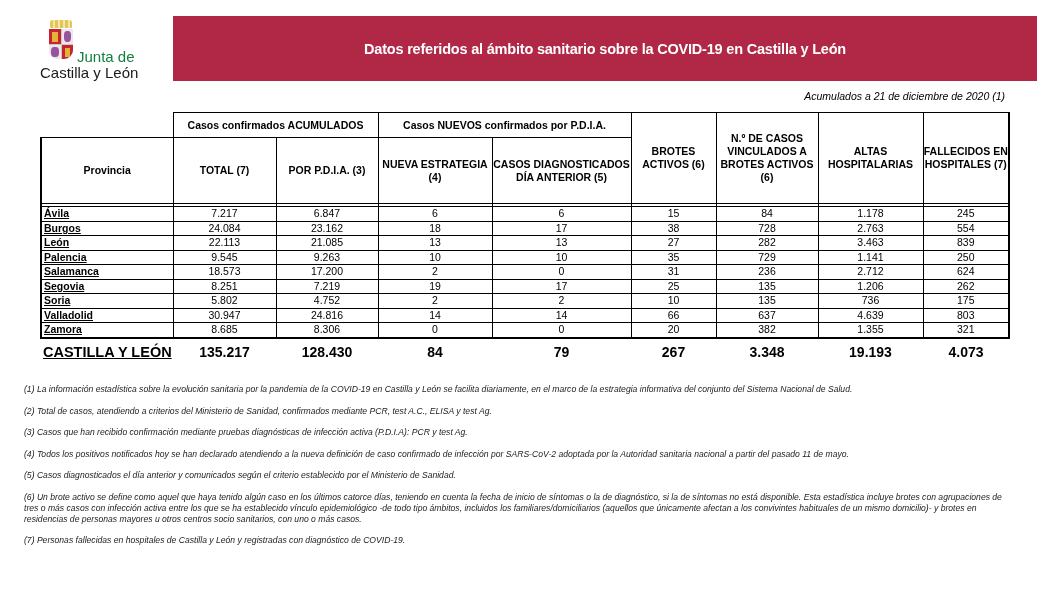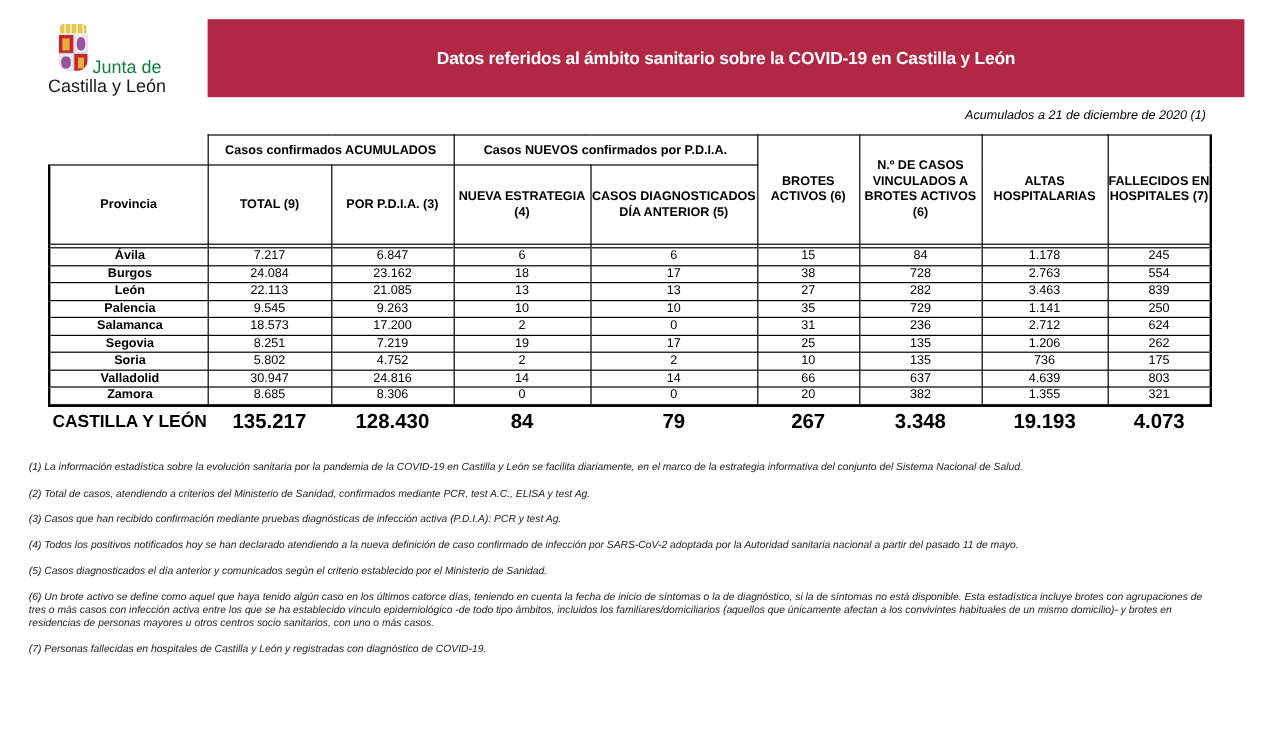--- a/index.html
+++ b/index.html
@@ -31,25 +31,25 @@
 
   
   .tbl { position: absolute; left: 40px; top: 112px; border-collapse: collapse; font-size: 10.5px; }
   .tbl td, .tbl th { padding: 0; border: 1px solid #000; text-align: center; vertical-align: middle; }
   .tbl th { font-weight: bold; font-size: 10.5px; line-height: 13px; }
   .tbl .blank { border: none; }
   .tbl .grp { height: 25px; }
   .tbl .hdr { height: 66px; }
   .tbl .gap td { height: 2px; border-top: none; border-bottom: none; }
   .tbl tbody td { height: 13.5px; line-height: 13px; }
-  .tbl td.prov { text-align: center; font-weight: bold; padding-left: 2px; }
+  .tbl td.prov { text-align: left; font-weight: bold; padding-left: 2px; text-decoration: underline; }
   .tbl .outer-l { border-left: 2px solid #000; }
   .tbl .outer-r { border-right: 2px solid #000; margin-left: 36px; }
   .tbl tr.last td { border-bottom: 2px solid #000; }
-  .tbl tr.total td { border: none; font-weight: bold; font-size: 17px; height: 20px; padding-top: 3px; }
+  .tbl tr.total td { border: none; font-weight: bold; font-size: 14px; height: 20px; padding-top: 3px; }
   .tbl tr.total td.prov { font-size: 14.5px; padding-left: 2px; }
 
   col.c0 { width: 132px; } col.c1 { width: 103px; } col.c2 { width: 102px; }
   col.c3 { width: 114px; } col.c4 { width: 139px; } col.c5 { width: 85px; }
   col.c6 { width: 102px; } col.c7 { width: 105px; } col.c8 { width: 86px; }
 
   
   .notes { position: absolute; left: 24px; top: 384px; width: 980px; font-size: 8.6px; font-style: italic; color: #222; }
   .notes p { margin: 0 0 10.5px 0; line-height: 11px; }
 </style>
@@ -91,21 +91,21 @@
       <th class="blank"></th>
       <th colspan="2">Casos confirmados ACUMULADOS</th>
       <th colspan="2">Casos NUEVOS confirmados por P.D.I.A.</th>
       <th rowspan="2">BROTES ACTIVOS (6)</th>
       <th rowspan="2">N.º DE CASOS VINCULADOS A BROTES ACTIVOS (6)</th>
       <th rowspan="2">ALTAS HOSPITALARIAS</th>
       <th rowspan="2" class="outer-r">FALLECIDOS EN HOSPITALES (7)</th>
     </tr>
     <tr class="hdr">
       <th class="outer-l">Provincia</th>
-      <th>TOTAL (9)</th>
+      <th>TOTAL (7)</th>
       <th>POR P.D.I.A. (3)</th>
       <th>NUEVA ESTRATEGIA (4)</th>
       <th>CASOS DIAGNOSTICADOS DÍA ANTERIOR (5)</th>
     </tr>
     <tr class="gap">
       <td class="outer-l"></td>
         <td></td>
         <td></td>
       <td></td>
         <td></td>

